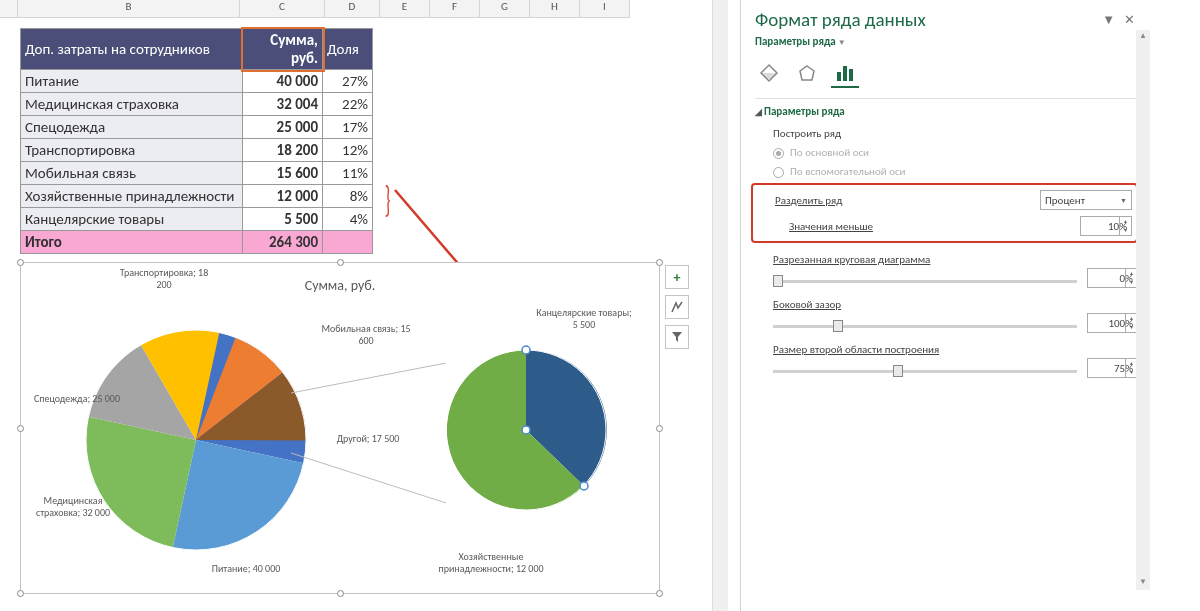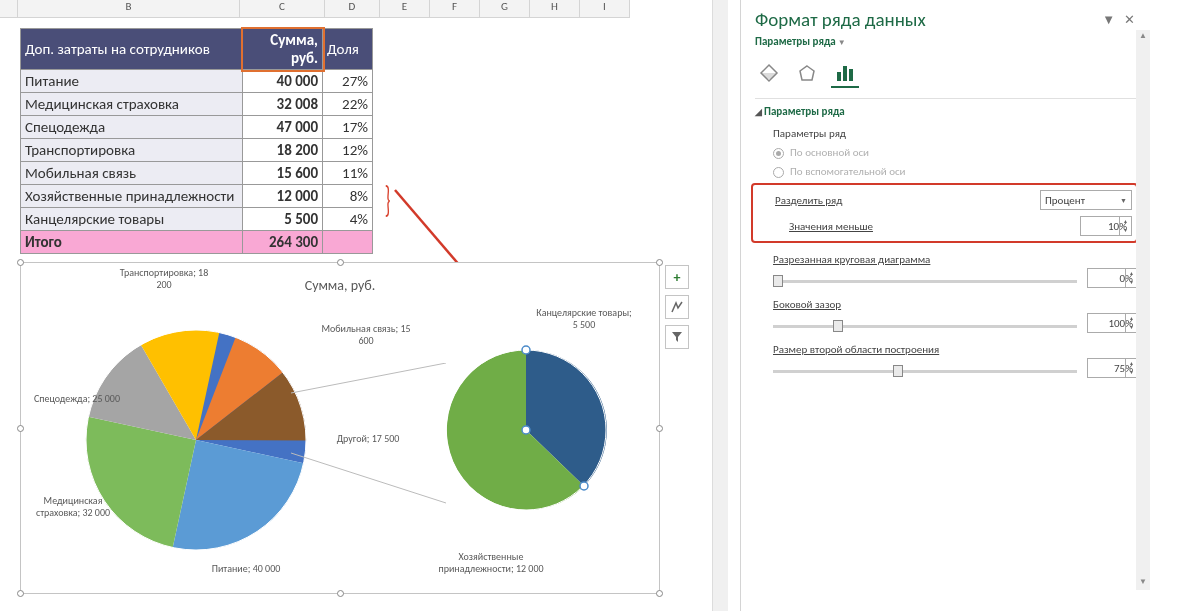--- a/index.html
+++ b/index.html
@@ -263,26 +263,26 @@
       </tr>
     </thead>
     <tbody>
       <tr>
           <td class="label">Питание</td>
           <td class="sum">40 000</td>
           <td class="pct">27%</td>
         </tr>
       <tr>
           <td class="label">Медицинская страховка</td>
-          <td class="sum">32 008</td>
+          <td class="sum">32 004</td>
           <td class="pct">22%</td>
         </tr>
       <tr>
           <td class="label">Спецодежда</td>
-          <td class="sum">47 000</td>
+          <td class="sum">25 000</td>
           <td class="pct">17%</td>
         </tr>
       <tr>
           <td class="label">Транспортировка</td>
           <td class="sum">18 200</td>
           <td class="pct">12%</td>
         </tr>
       <tr>
           <td class="label">Мобильная связь</td>
           <td class="sum">15 600</td>
@@ -417,21 +417,21 @@
       <svg width="22" height="22">
           <rect x="3" y="10" width="4" height="9" fill="#1e6a46"></rect>
           <rect x="9" y="4" width="4" height="15" fill="#1e6a46"></rect>
           <rect x="15" y="7" width="4" height="12" fill="#1e6a46"></rect>
         </svg>
     </div>
   </div>
 
   <div class="section-head">Параметры ряда</div>
 
-  <div class="fld-row">Параметры ряд</div>
+  <div class="fld-row">Построить ряд</div>
   <div class="fld-row disabled">
     <span><span class="radio sel"></span><span>По основной оси</span></span>
   </div>
   <div class="fld-row disabled">
     <span><span class="radio"></span><span>По вспомогательной оси</span></span>
   </div>
 
   <div class="highlight-box">
     <div class="fld-row">
       <span style="text-decoration:underline">Разделить ряд</span>

